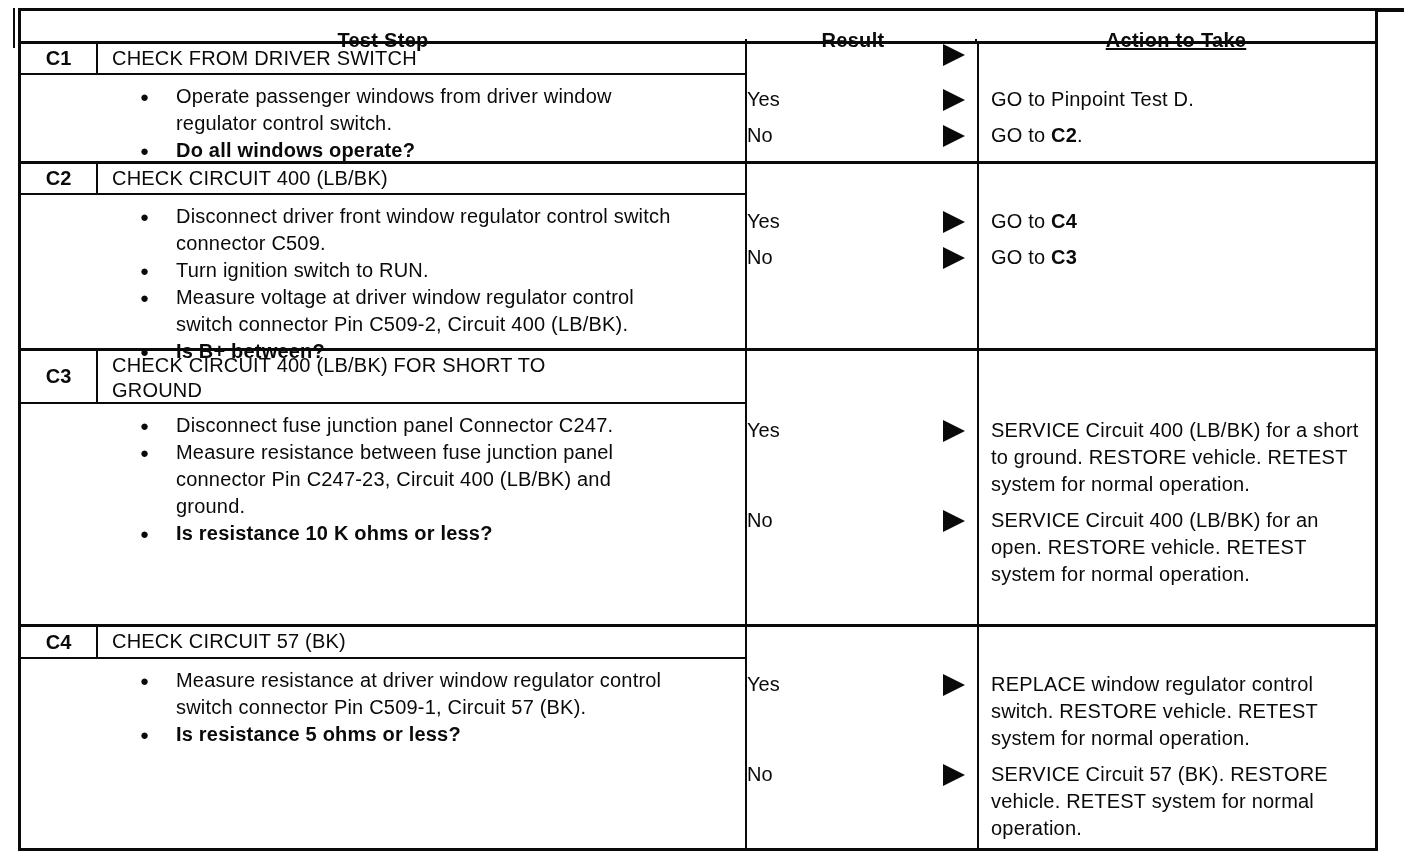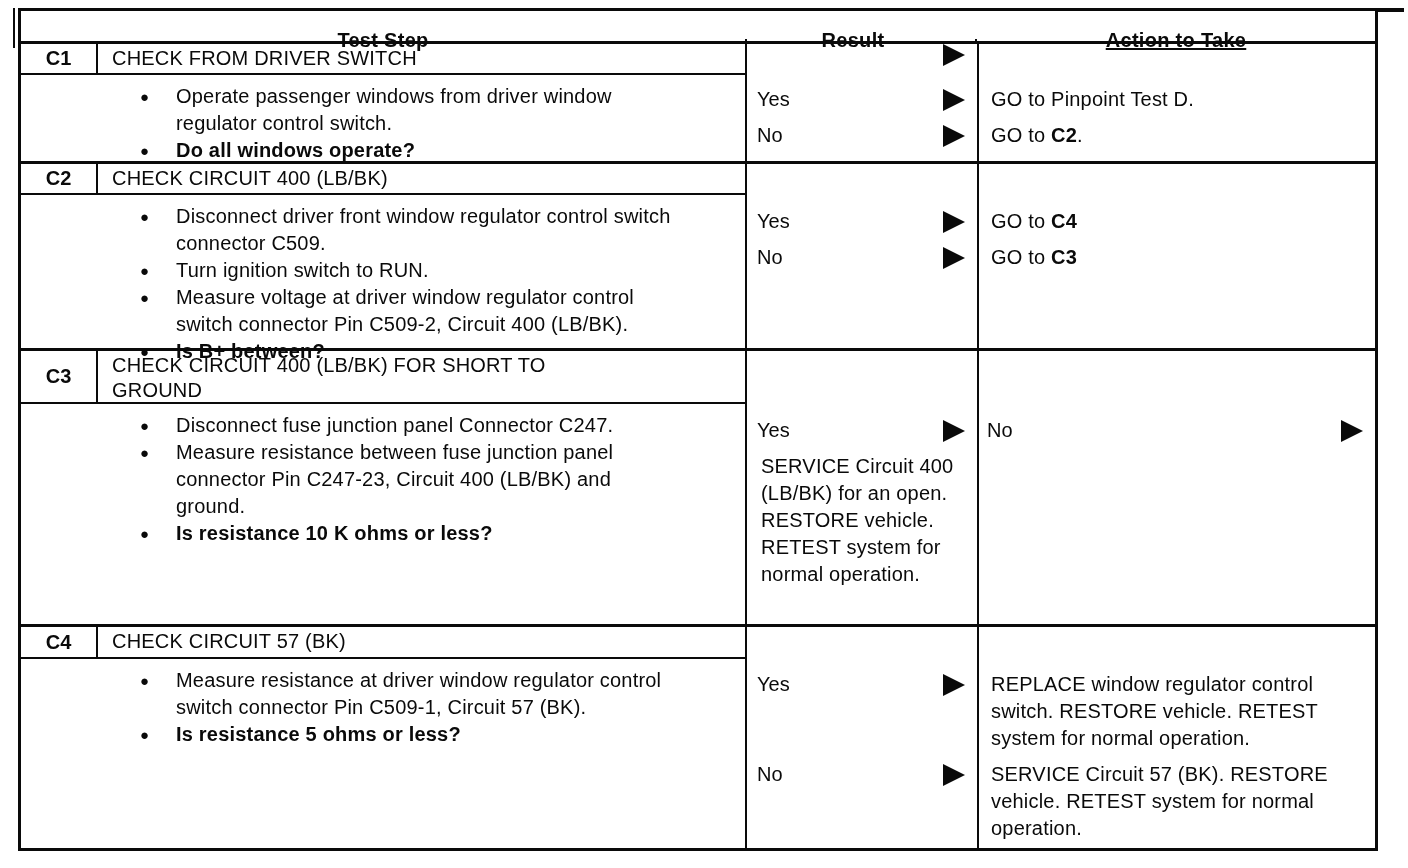--- a/index.html
+++ b/index.html
@@ -46,21 +46,21 @@
   .bullets { padding:8px 0 0 119px; }
   .bullet { display:flex; font-size:20px; line-height:27px; }
   .bullet .dot { width:36px; font-size:15px; flex:none; }
   .bullet .btxt { max-width:505px; letter-spacing:.2px; }
   .bullet.bold { font-weight:bold; }
 
   .right-region { flex:1; position:relative; }
   .vline { position:absolute; left:230px; top:0; bottom:0; width:2px; background:#0a0a0a; }
   .pairs { display:grid; grid-template-columns:230px 1fr; row-gap:9px; }
   .result-cell { display:flex; justify-content:space-between; align-items:flex-start;
-                 padding:0 12px 0 10px; font-size:20px; line-height:27px; }
+                 padding:0 12px 0 0; font-size:20px; line-height:27px; }
   .result-cell .tri { margin-top:3px; flex:none; }
   .action-cell { padding:0 6px 0 14px; font-size:20px; line-height:27px; letter-spacing:.2px; }
   .action-cell .seg.b { font-weight:bold; }
 </style>
 </head>
 <body>
 
 <div class="page">
   <div class="top-ext"></div>
   <div class="edge-tick"></div>
@@ -179,20 +179,21 @@
                 <span class="btxt">Is resistance 10 K ohms or less?</span>
               </div>
             </div>
           </div>
           <div class="right-region">
             <div class="pairs" style="padding-top: 66px;">
               <div class="result-cell">
                 <span>Yes</span>
                 <span class="tri"></span>
               </div>
+              <div class="action-cell"><span class="seg">SERVICE Circuit 400 (LB/BK) for a short to ground. RESTORE vehicle. RETEST system for normal operation.</span></div>
               <div class="result-cell">
                 <span>No</span>
                 <span class="tri"></span>
               </div>
               <div class="action-cell"><span class="seg">SERVICE Circuit 400 (LB/BK) for an open. RESTORE vehicle. RETEST system for normal operation.</span></div>
             </div>
             <div class="vline"></div>
           </div>
         </div>
         <div class="block" style="height: 224px;">

